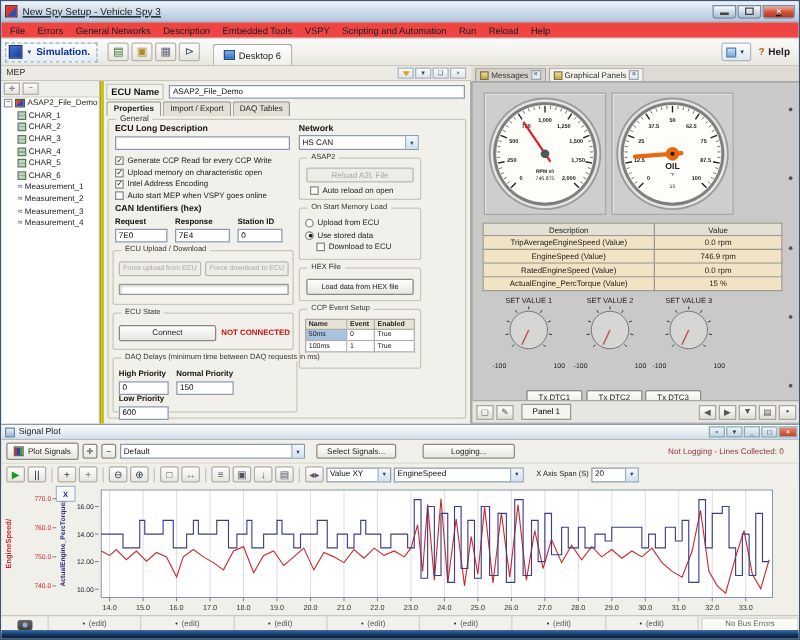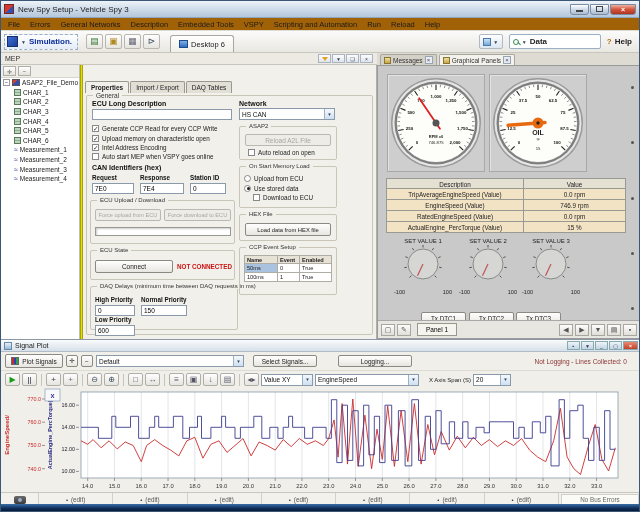--- a/index.html
+++ b/index.html
@@ -1,30 +1,30 @@
 <!DOCTYPE html>
 <html><head>
 <meta charset="utf-8">
 <style>
 * { box-sizing: border-box; margin: 0; padding: 0; }
 html,body { width:640px; height:512px; font-family:"Liberation Sans",sans-serif; }
 .window { position:relative; width:640px; height:512px; background:#ece9e2; border:1px solid #3b5676; overflow:hidden; }
 
 
-.titlebar { position:absolute; top:0; left:0; right:0; height:17px; background:linear-gradient(#eef3f9,#cfdcea 50%,#b4c7dc); border-bottom:1px solid #8ea6c0; display:flex; align-items:center; padding:0 3px; }
+.titlebar { position:absolute; top:0; left:0; right:0; height:17px; background:linear-gradient(#eef3f9,#cfdcea 50%,#b4c7dc); border-bottom:1px solid #8ea6c0; display:flex; align-items:center; padding:0 3px;text-decoration:underline; }
 .app-icon { width:10px; height:10px; margin-right:4px; background:linear-gradient(135deg,#d23a2e 55%,#3050b8 55%); border:1px solid #7a2620; }
 .title-text { font-size:8px; color:#1c1c1c; }
 .win-btns { margin-left:auto; display:flex; gap:1px; }
 .wbtn { width:19px; height:11px; border:1px solid #7a8aa0; border-radius:0 0 3px 3px; background:linear-gradient(#fdfeff,#cfdae8 50%,#aabdd4); display:flex; align-items:center; justify-content:center; font-size:7px; color:#333; }
 .wbtn.close { width:26px; background:linear-gradient(#f2b0a2,#d2543c 50%,#b03420); color:#fff; font-weight:bold; }
 .min-glyph { width:7px; height:2px; background:#444; margin-top:4px; }
 .max-glyph { width:7px; height:6px; border:1.5px solid #444; }
 
 
-.menubar { position:absolute; top:17px; left:0; right:0; height:13px; background:#a16207; border-bottom:1px solid #dcdad2; display:flex; align-items:center; padding-left:2px; }
+.menubar { position:absolute; top:17px; left:0; right:0; height:13px; background:#ef4444; border-bottom:1px solid #dcdad2; display:flex; align-items:center; padding-left:2px; }
 .menu-item { font-size:7.5px; color:#1a1a1a; padding:0 5px; }
 
 
 .toolbar { position:absolute; top:30px; left:0; right:0; height:22px; background:linear-gradient(#fbfbfa,#e9e7e1); border-bottom:1px solid #c9c6be; display:flex; align-items:center; padding:0 3px; }
 .sim-btn { display:flex; align-items:center; gap:3px; border:1px dashed #9ab0c8; padding:1px 5px 1px 2px; height:16px; background:linear-gradient(#ffffff,#e4ecf6);text-align:center; }
 .sim-icon { width:11px; height:11px; background:linear-gradient(135deg,#3a6fd8,#1c3f92); border:1px solid #16306e; }
 .sim-label { font-size:8px; font-weight:bold; color:#0a2e9e; }
 .dd-arrow { font-size:5px; color:#345; }
 .tb-icons { display:flex; gap:2px; margin-left:8px; }
 .tb-btn { width:17px; height:15px; border:1px solid #b8b6ae; border-radius:2px; background:linear-gradient(#fefefe,#e6e4de); display:flex; align-items:center; justify-content:center; }
@@ -212,25 +212,20 @@
       </div>
     <div class="desktop-tab">
       <span class="desktop-icon"></span>
       <span class="desktop-label">Desktop 6</span>
     </div>
     <div class="tb-right">
       <div class="panels-btn">
         <span class="panels-glyph"></span>
         <span class="dd-arrow">▼</span>
       </div>
-      <div class="search-box">
-        <span class="mag-icon"></span>
-        <span class="dd-arrow">▼</span>
-        <span class="search-label">Data</span>
-      </div>
       <div class="help-area">
         <span class="help-q">?</span>
         <span class="help-label">Help</span>
       </div>
     </div>
   </div>
 
   <div class="mep-header">
     <span class="mep-title">MEP</span>
     <div class="mep-btns">
@@ -306,20 +301,24 @@
         <div class="tree-row child">
           <span class="tic-meas">≈</span>
           <span class="tlabel">Measurement_4</span>
         </div>
       </div>
   </div>
 
   <div class="ysep"></div>
 
   <div class="props">
+    <div class="ecu-name-row">
+      <span class="ecu-name-label">ECU Name</span>
+      <div class="ecu-name-input">ASAP2_File_Demo</div>
+    </div>
     <div class="props-tabs">
         <div class="ptab active">Properties</div>
         <div class="ptab">Import / Export</div>
         <div class="ptab">DAQ Tables</div>
       </div>
     <div class="general">
       <span class="gt">General</span>
 
       <div class="bold-label" style="position:absolute;left:5px;top:4px">ECU Long Description</div>
       <div class="inp" style="position:absolute;left:5px;top:13px;width:140px"></div>

